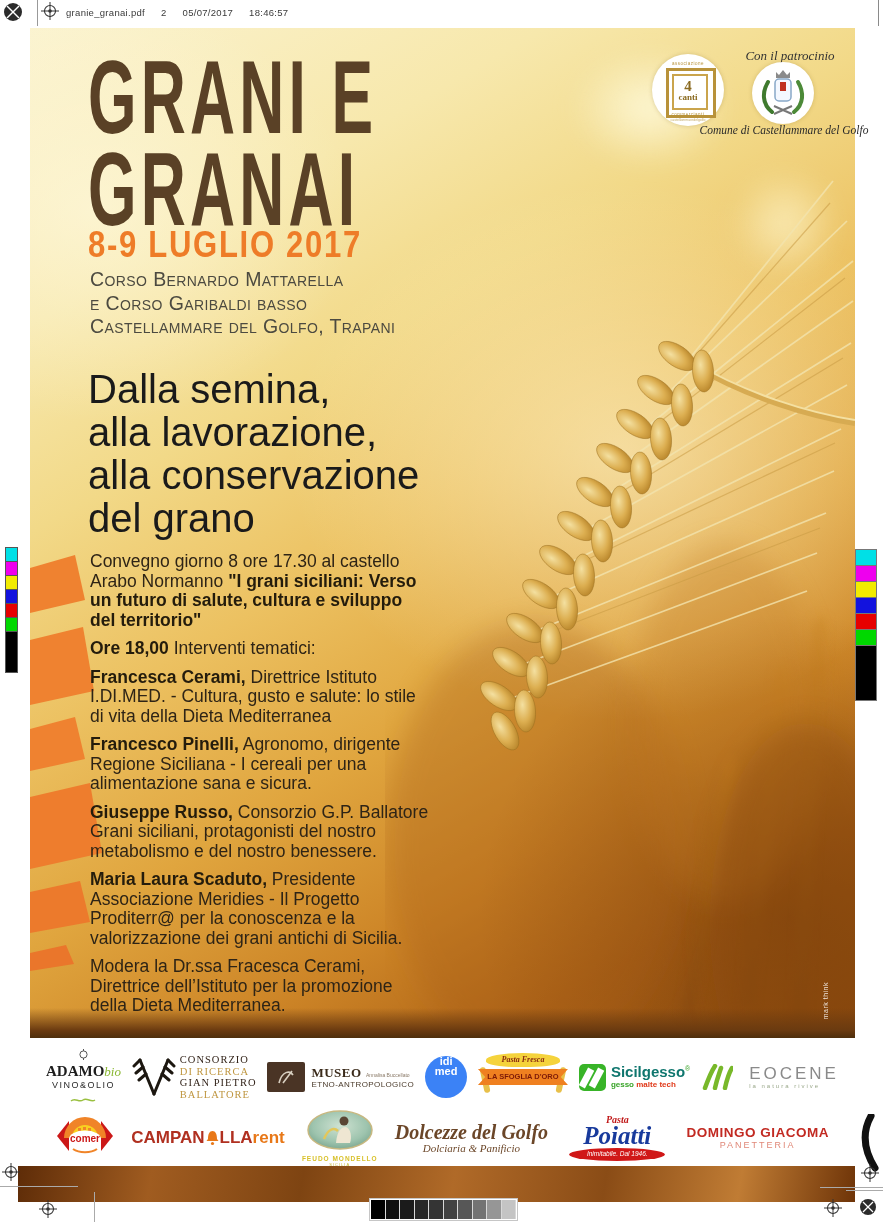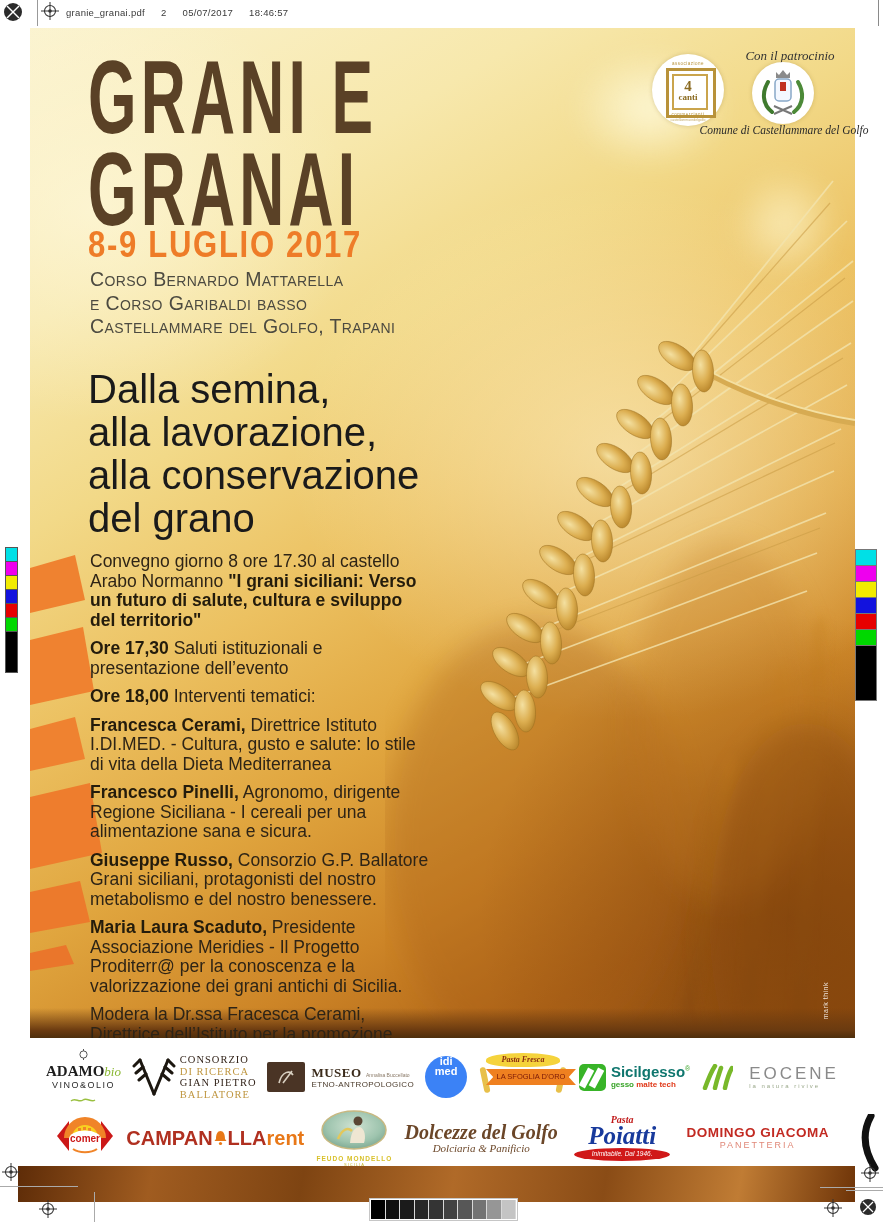--- a/index.html
+++ b/index.html
@@ -95,36 +95,36 @@
   .museo-sq{width:38px;height:30px;background:#4a3425;border-radius:2px;display:flex;align-items:center;justify-content:center;}
   .museo-name{font-family:"Liberation Serif",serif;font-weight:700;font-size:13px;color:#3b2b1b;letter-spacing:.5px;}
   .museo-note{font-size:5px;color:#8a7a68;}
   .museo-sub{font-size:8px;color:#4a3a2a;letter-spacing:.4px;}
   .idimed{width:42px;height:42px;border-radius:50%;background:#3b82f6;color:#fff;display:flex;
       flex-direction:column;align-items:center;justify-content:flex-start;font-weight:700;font-size:11px;line-height:10px;}
   .sfoglia{position:relative;width:90px;height:52px;}
   .sfoglia-top{position:absolute;left:8px;top:2px;width:74px;height:14px;background:#f5d33c;border-radius:50% 50% 40% 40%;
       font-family:"Liberation Serif",serif;font-style:italic;font-weight:700;font-size:8px;color:#8a2a10;
       display:flex;align-items:center;justify-content:center;}
-  .sfoglia-ribbon{position:absolute;left:8px;top:18px;width:90px;height:16px;background:#ef8020;
+  .sfoglia-ribbon{position:absolute;left:0;top:18px;width:90px;height:16px;background:#ef8020;
       clip-path:polygon(0 0,100% 0,92% 50%,100% 100%,0 100%,8% 50%);
-      font-weight:400;font-size:7.5px;color:#7a1808;display:flex;align-items:center;justify-content:center;}
+      font-weight:700;font-size:7.5px;color:#7a1808;display:flex;align-items:center;justify-content:center;}
   .sfoglia-wheat{position:absolute;width:6px;height:26px;background:#e8c04a;border-radius:3px;top:16px;}
   .sicil{display:flex;align-items:center;gap:5px;}
   .sicil-sq{width:27px;height:27px;border-radius:5px;background:#38b428;position:relative;overflow:hidden;}
   .sicil-sq i{position:absolute;background:#fff;width:7px;height:20px;transform:rotate(28deg);}
   .sicil-name{color:#0f766e;font-weight:700;font-size:15px;}
   .sicil-reg{color:#38a428;font-size:7px;vertical-align:super;}
   .sicil-sub{font-size:8px;font-weight:700;}
   .sicil-sub .g{color:#38a428;} .sicil-sub .r{color:#e03818;}
   .eocene{display:flex;align-items:center;gap:16px;}
   .eocene-name{color:#8a8a8a;font-size:17px;letter-spacing:3px;font-weight:400;}
   .eocene-sub{color:#9aa88a;font-size:6px;letter-spacing:2px;text-align:left;}
 
-  .campanella{font-weight:700;font-size:20px;color:#b03020;display:flex;align-items:center;text-align:right;}
+  .campanella{font-weight:700;font-size:17px;color:#b03020;display:flex;align-items:center;text-align:right;}
   .campanella .rent{color:#e87818;font-weight:700;}
   .feudo-label{color:#d8c028;font-weight:700;font-size:6.5px;letter-spacing:1px;margin-top:2px;}
   .feudo-sub{color:#c8b830;font-size:4px;letter-spacing:1px;}
   .poiatti{position:relative;width:104px;}
   .poiatti-top{font-family:"Liberation Serif",serif;font-style:italic;font-weight:700;color:#c01818;font-size:10px;}
   .poiatti-name{font-family:"Liberation Serif",serif;font-style:italic;font-weight:700;color:#183a9c;font-size:25px;line-height:22px;}
   .poiatti-band{margin:1px auto 0 auto;width:96px;height:13px;border-radius:50%;background:#d01818;color:#fff;
       font-style:italic;font-size:6.5px;display:flex;align-items:center;justify-content:center;}
   .dolcezze-name{font-family:"Liberation Serif",serif;font-style:italic;font-weight:700;font-size:20px;color:#6b4628;}
   .dolcezze-sub{font-family:"Liberation Serif",serif;font-style:italic;font-size:11px;color:#6b4628;}
@@ -294,21 +294,20 @@
   </div>
   <div class="headline">
     <div>Dalla semina,</div>
     <div>alla lavorazione,</div>
     <div>alla conservazione</div>
     <div>del grano</div>
   </div>
 
   <div class="body-col">
     <p><span>Convegno giorno 8 ore 17.30 al castello Arabo Normanno </span><b>"I grani siciliani: Verso un futuro di salute, cultura e sviluppo del territorio"</b></p>
-    <p><b>Ore 17,30</b><span>  Saluti istituzionali e presentazione dell’evento</span></p>
     <p><b>Ore 18,00</b><span>  Interventi tematici:</span></p>
     <p><b>Francesca Cerami,</b><span> Direttrice Istituto I.DI.MED. - Cultura, gusto e salute: lo stile di vita della Dieta Mediterranea</span></p>
     <p><b>Francesco Pinelli,</b><span> Agronomo, dirigente Regione Siciliana - I cereali per una alimentazione sana e sicura.</span></p>
     <p><b>Giuseppe Russo,</b><span> Consorzio G.P. Ballatore Grani siciliani, protagonisti del nostro metabolismo e del nostro benessere.</span></p>
     <p><b>Maria Laura Scaduto,</b><span> Presidente Associazione Meridies - Il Progetto Proditerr@ per la conoscenza e la valorizzazione dei grani antichi di Sicilia.</span></p>
     <p>Modera la Dr.ssa Fracesca Cerami, Direttrice dell’Istituto per la promozione della Dieta Mediterranea.</p>
   </div>
 
   <div class="logo-strip">
     <div class="logo-row row1">

